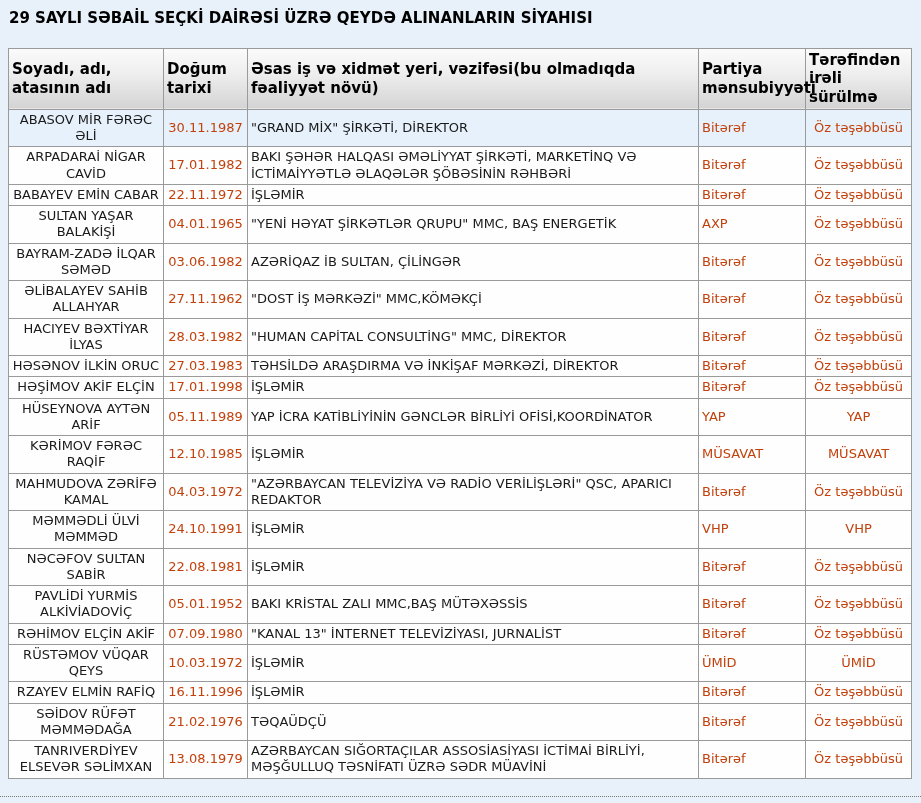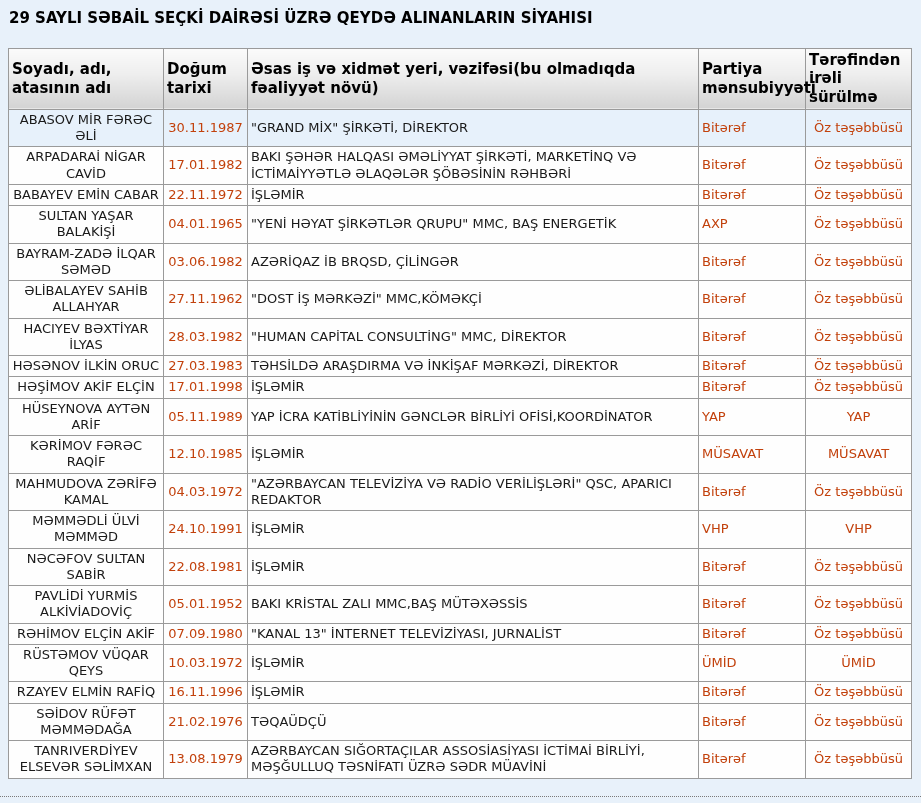--- a/index.html
+++ b/index.html
@@ -111,21 +111,21 @@
         <tr>
           <td class="col-name">SULTAN YAŞAR BALAKİŞİ</td>
           <td class="col-birth_date">04.01.1965</td>
           <td class="col-workplace">"YENİ HƏYAT ŞİRKƏTLƏR QRUPU" MMC, BAŞ ENERGETİK</td>
           <td class="col-party">AXP</td>
           <td class="col-nominated_by">Öz təşəbbüsü</td>
         </tr>
         <tr>
           <td class="col-name">BAYRAM-ZADƏ İLQAR SƏMƏD</td>
           <td class="col-birth_date">03.06.1982</td>
-          <td class="col-workplace">AZƏRİQAZ İB BRQSD, ÇİLİNGƏR</td>
+          <td class="col-workplace">AZƏRİQAZ İB SULTAN, ÇİLİNGƏR</td>
           <td class="col-party">Bitərəf</td>
           <td class="col-nominated_by">Öz təşəbbüsü</td>
         </tr>
         <tr>
           <td class="col-name">ƏLİBALAYEV SAHİB ALLAHYAR</td>
           <td class="col-birth_date">27.11.1962</td>
           <td class="col-workplace">"DOST İŞ MƏRKƏZİ" MMC,KÖMƏKÇİ</td>
           <td class="col-party">Bitərəf</td>
           <td class="col-nominated_by">Öz təşəbbüsü</td>
         </tr>

